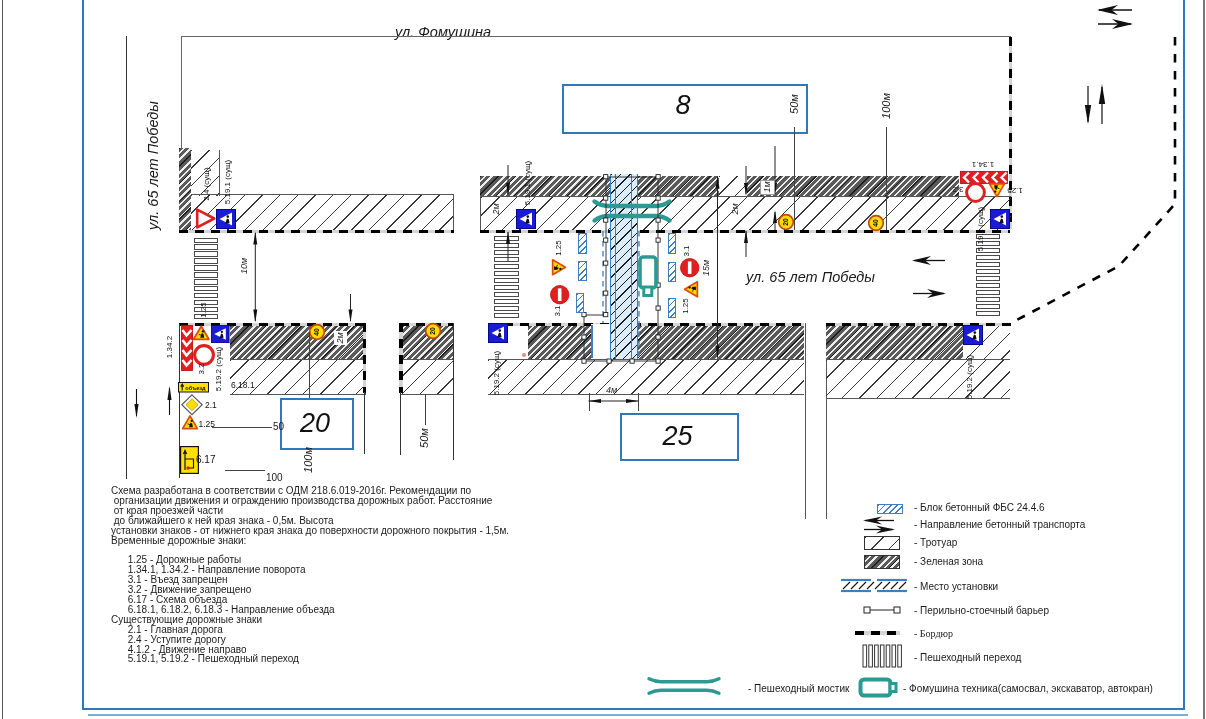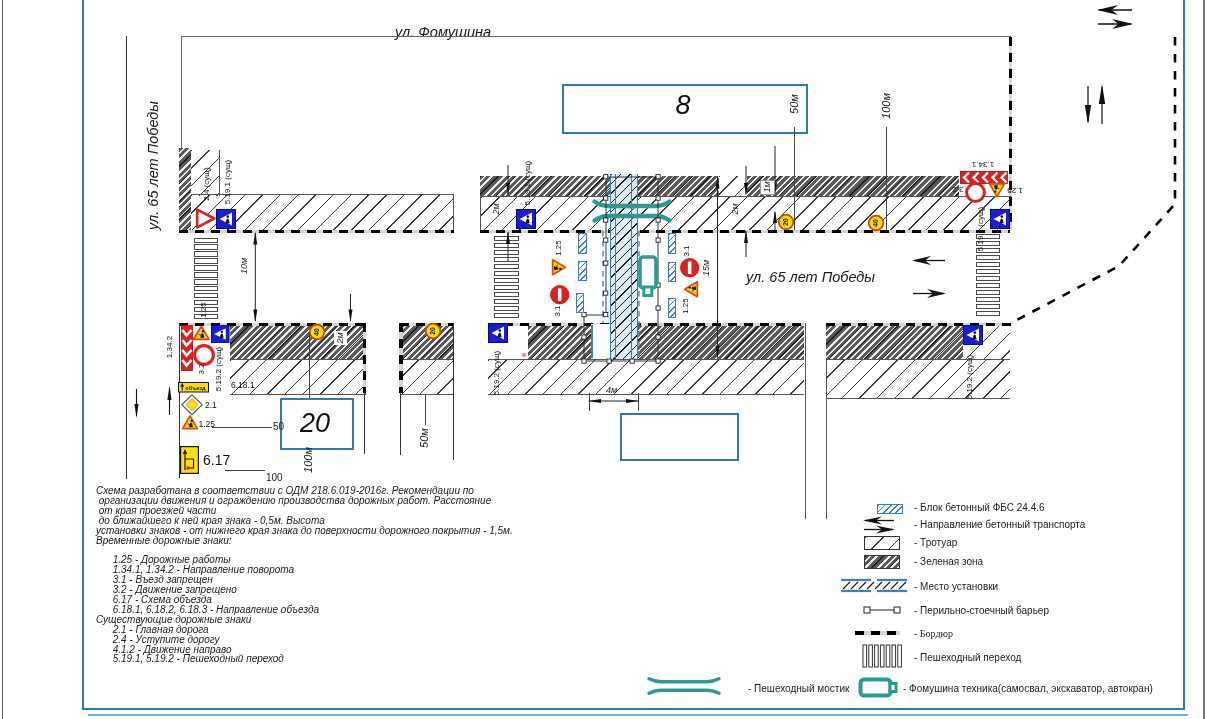--- a/index.html
+++ b/index.html
@@ -161,20 +161,21 @@
       <div class="zbar"></div>
 </div>
 
 <div class="abs bluebox" style="left:562px;top:84px;width:242px;height:46px;"></div>
 <div class="abs num" style="left:562px;top:90px;width:242px;">8</div>
 
 <div class="abs bluebox" style="left:280px;top:398px;width:70px;height:48px;"></div>
 <div class="abs num" style="left:280px;top:408px;width:70px;">20</div>
 
 <div class="abs bluebox" style="left:620px;top:413px;width:115px;height:44px;"></div>
+<div class="abs num" style="left:620px;top:421px;width:115px;">25</div>
 
 <div class="abs" style="left:591px;top:323.5px;width:46px;height:35px;background:#fff;"></div>
 
 <div class="abs" style="left:591px;top:325px;width:1.6px;height:33px;background:#3d7fc2;"></div>
 
 <div class="abs hX" style="left:610px;top:174px;width:26px;height:185px;background-color:#dcedf9;border-left:1.5px solid #2f7fd0;border-right:1.5px solid #2f7fd0;"></div>
 
 <div class="abs" style="left:614.5px;top:174px;width:1.3px;height:185px;background:#2f7fd0;"></div>
 
 <div class="abs" style="left:631px;top:174px;width:1.3px;height:185px;background:#2f7fd0;"></div>
@@ -397,21 +398,21 @@
 <circle cx="8" cy="22" r="1.7" fill="#e02020"></circle>
 </svg>
 
 <div class="abs lab vlab" style="left:154px;top:342px;width:32px;">1.34.2</div>
 <div class="abs lab vlab" style="left:193.5px;top:305px;width:20px;">1.25</div>
 <div class="abs lab vlab" style="left:194px;top:364px;width:16px;">3.2</div>
 <div class="abs lab vlab" style="left:190.5px;top:364px;width:55px;">5.19.2 (сущ)</div>
 <div class="abs lab" style="left:231px;top:380px;font-size:8.5px;">6.18.1</div>
 <div class="abs lab" style="left:205px;top:399.5px;font-size:8.5px;">2.1</div>
 <div class="abs lab" style="left:198.5px;top:418.5px;font-size:8.5px;">1.25</div>
-<div class="abs lab" style="left:203px;top:454.5px;font-size:14px;">6.17</div>
+<div class="abs lab" style="left:196px;top:454.5px;font-size:10px;">6.17</div>
 
 <svg class="abs" style="left:309px;top:323.5px;" width="16" height="16">
       <use href="#sp40"></use>
     </svg>
 
 <svg class="abs" style="left:424.5px;top:322.5px;" width="16" height="16">
       <use href="#sp20"></use>
     </svg>
 
 <svg class="abs" style="left:488px;top:322.5px;" width="20" height="20">
@@ -531,21 +532,21 @@
 
 <svg class="abs" style="left:1083px;top:86px;" width="10" height="38" viewBox="0 0 10 38">
 <line x1="5" y1="0" x2="5" y2="36" stroke="#111" stroke-width="1.2"></line>
 <polygon points="5,38 8.2,19 1.8,19" fill="#111"></polygon>
 </svg>
 <svg class="abs" style="left:1097px;top:84px;" width="10" height="40" viewBox="0 0 10 40">
 <line x1="5" y1="40" x2="5" y2="3" stroke="#111" stroke-width="1.2"></line>
 <polygon points="5,0 8.2,20 1.8,20" fill="#111"></polygon>
 </svg>
 
-<div class="abs txt" style="left:96px;top:486px;font-style:italic;">Схема разработана в соответствии с ОДМ 218.6.019-2016г. Рекомендации по
+<div class="abs txt" style="left:111px;top:486px;">Схема разработана в соответствии с ОДМ 218.6.019-2016г. Рекомендации по
  организации движения и ограждению производства дорожных работ. Расстояние
  от края проезжей части
  до ближайшего к ней края знака - 0,5м. Высота
 установки знаков - от нижнего края знака до поверхности дорожного покрытия - 1,5м.
 Временные дорожные знаки:
 
       1.25 - Дорожные работы
       1.34.1, 1.34.2 - Направление поворота
       3.1 - Въезд запрещен
       3.2 - Движение запрещено

